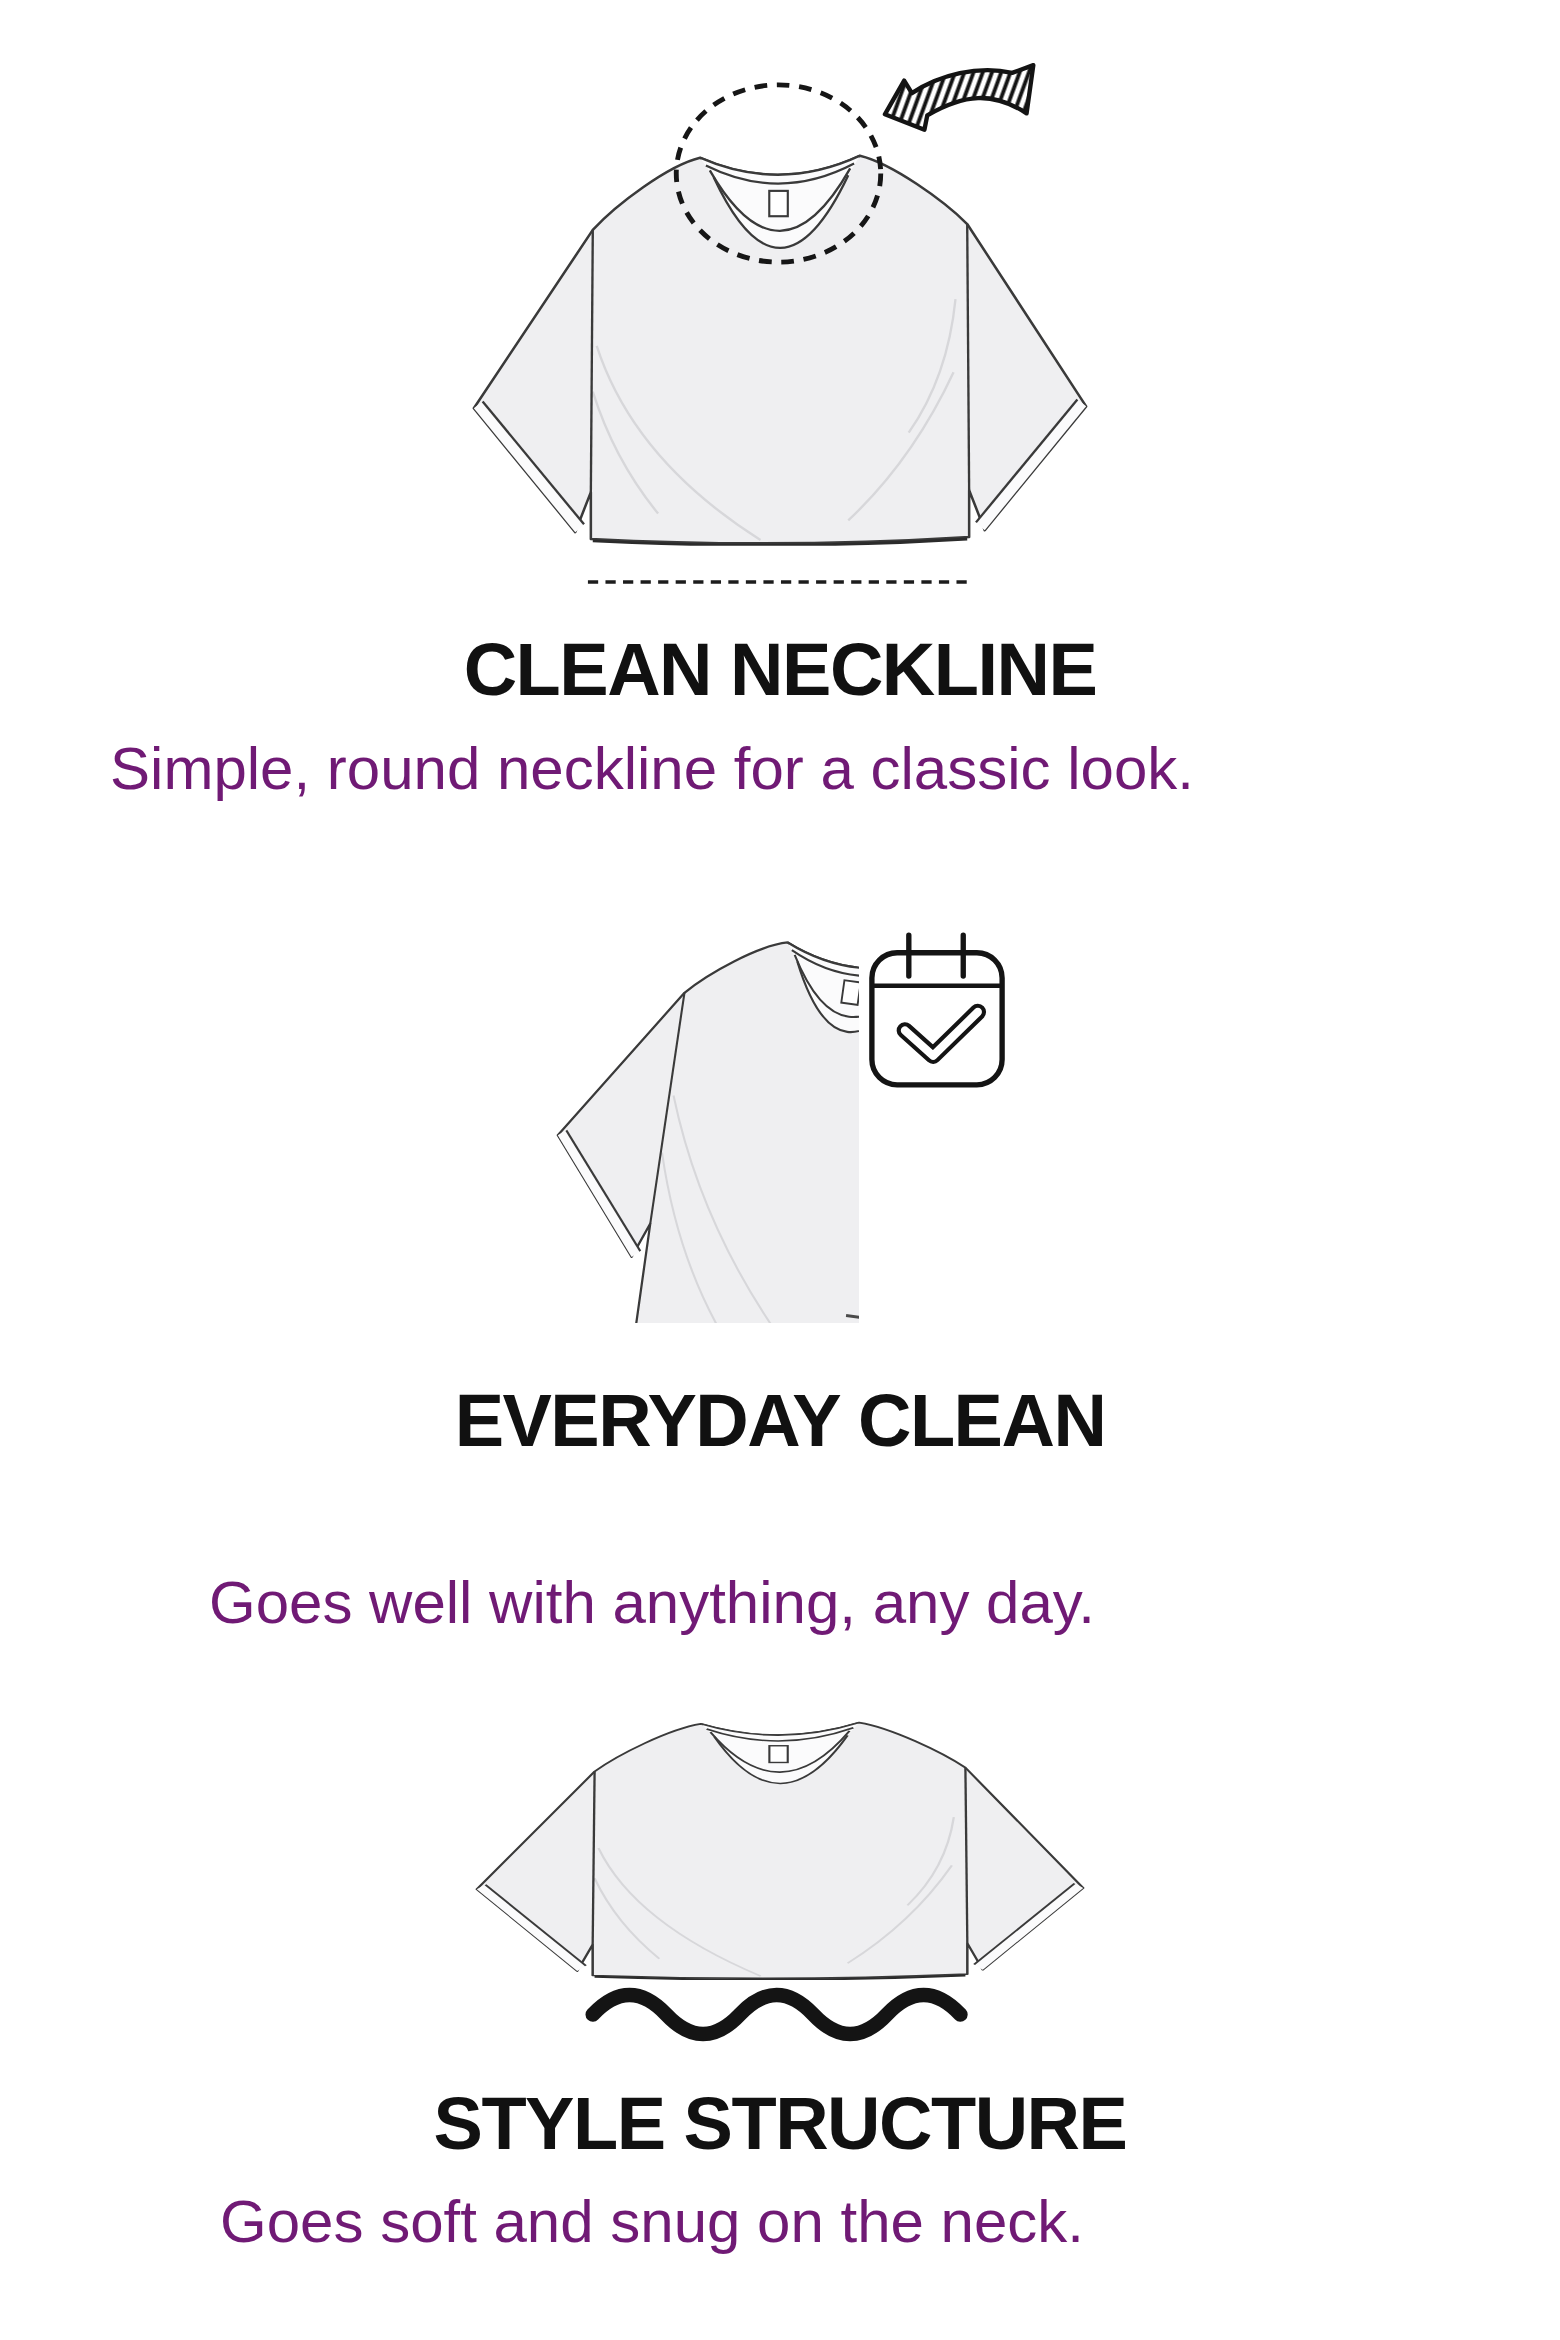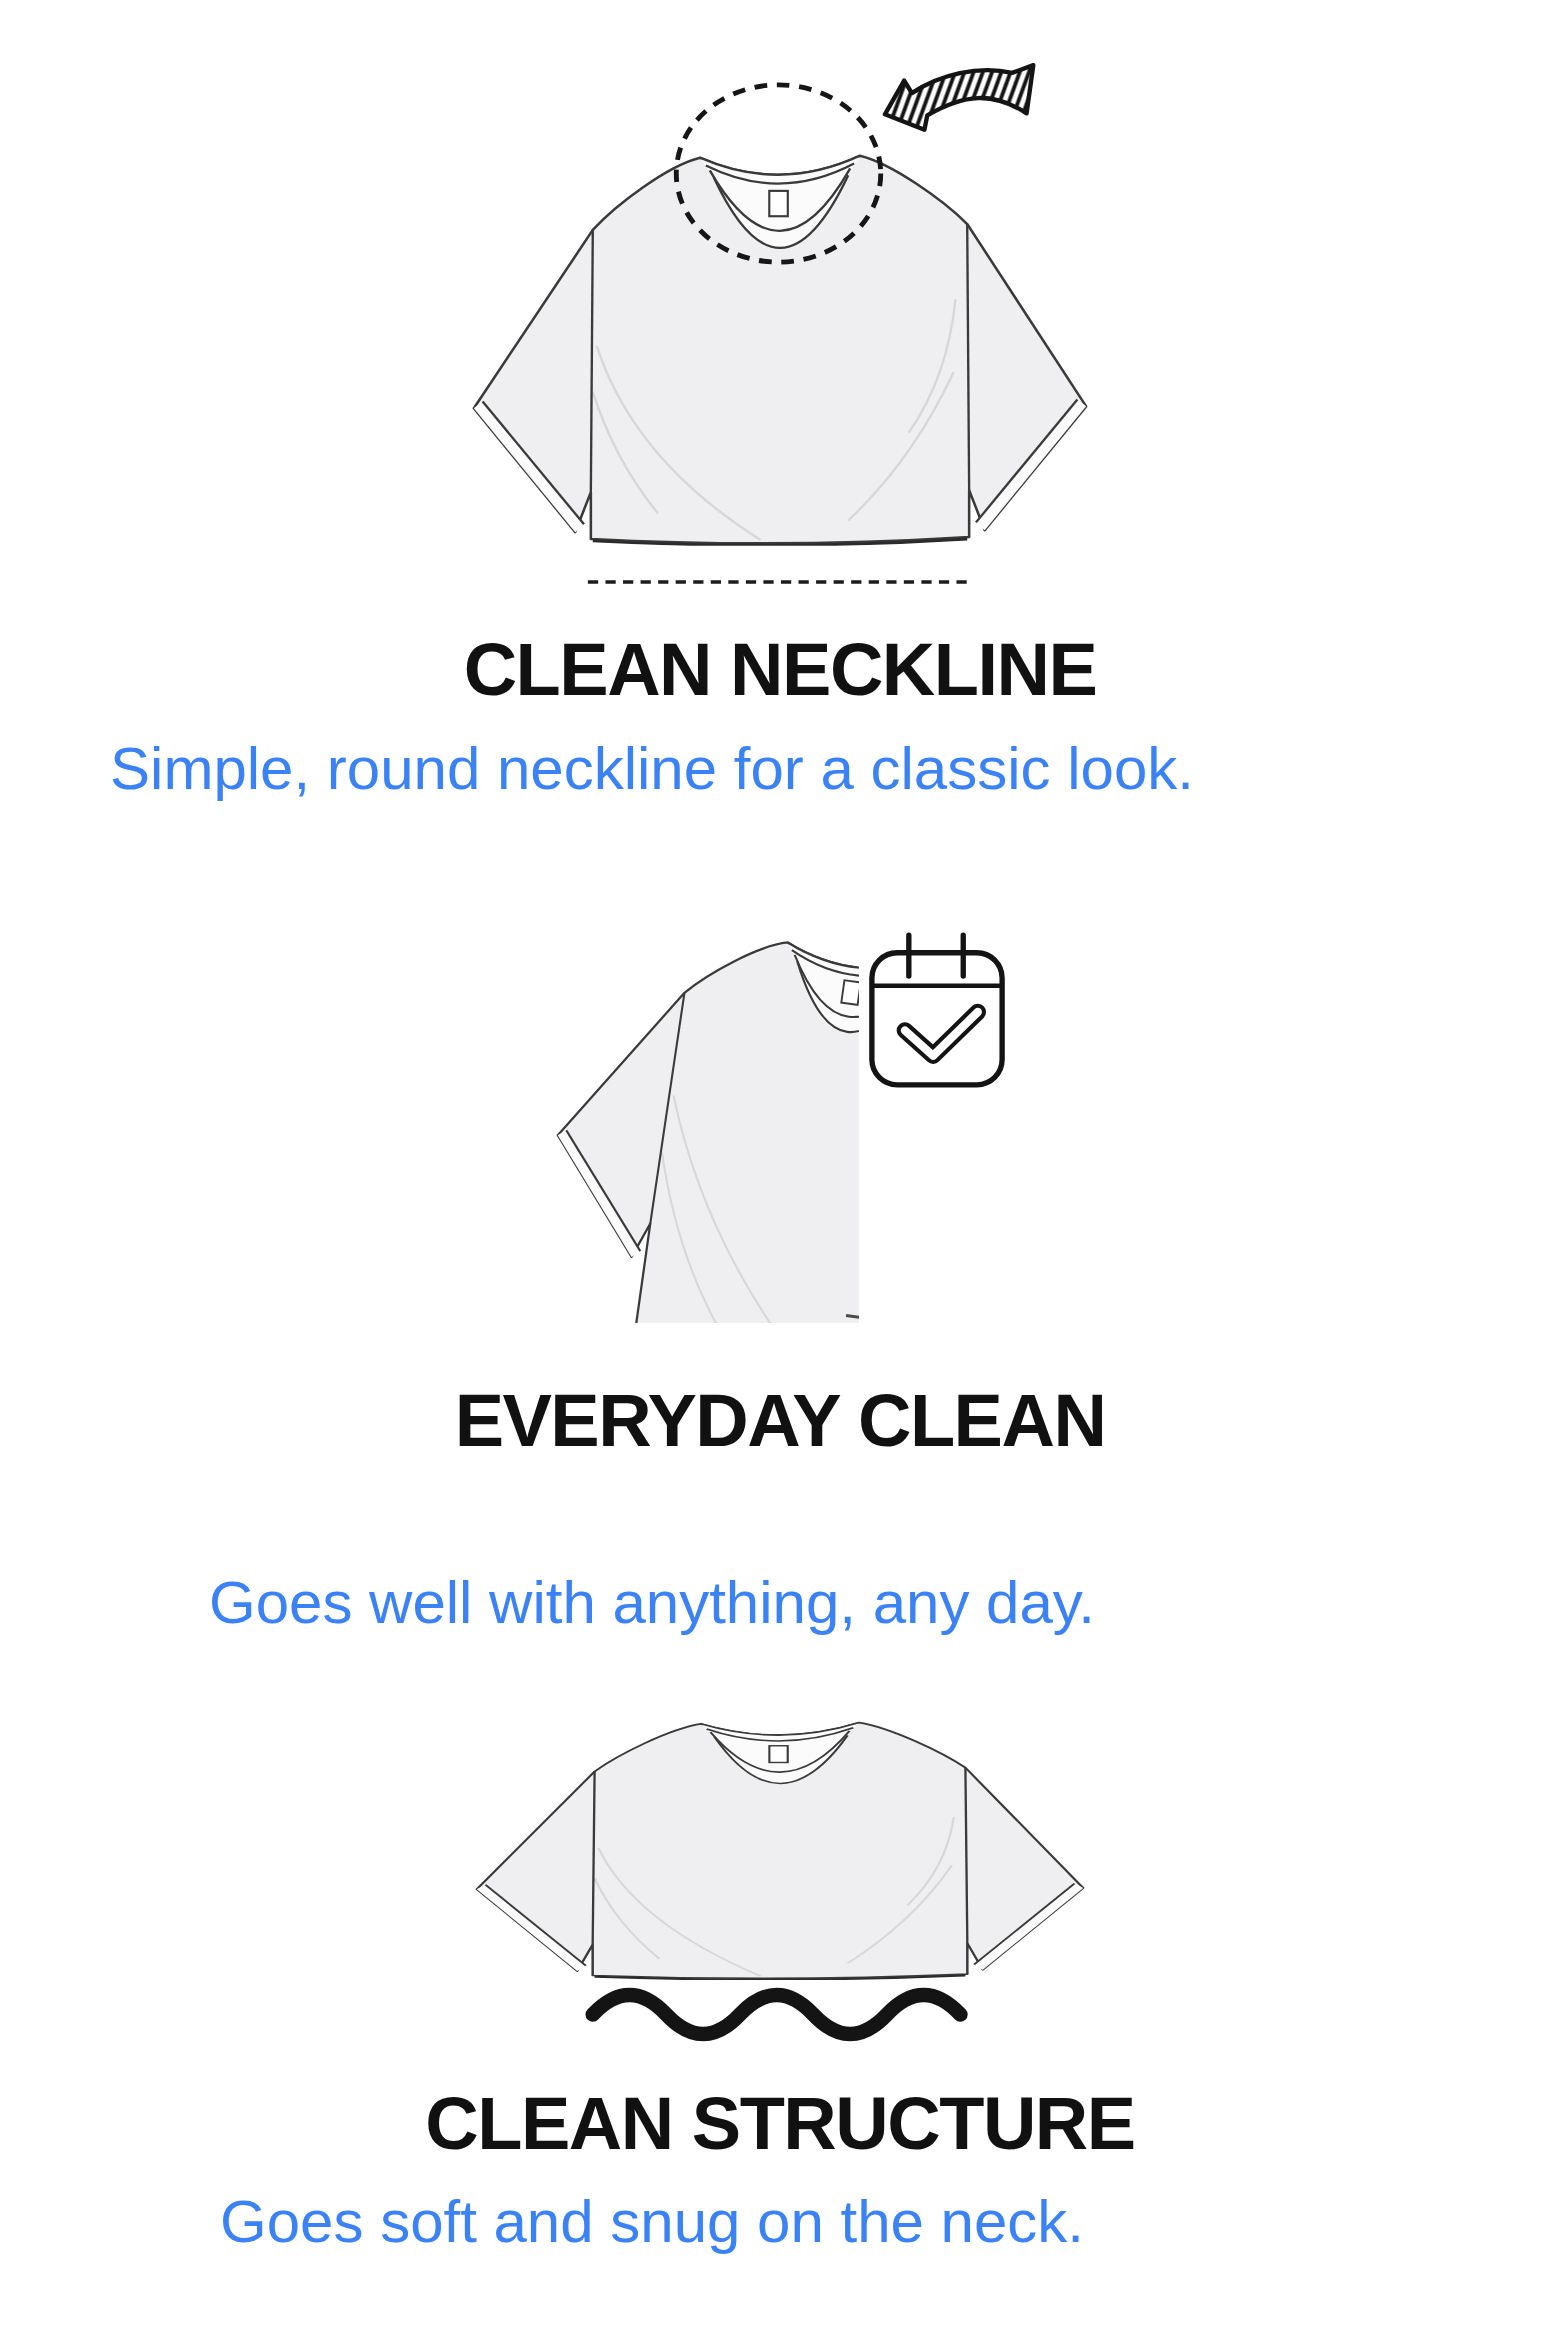--- a/index.html
+++ b/index.html
@@ -2,21 +2,21 @@
 <html><head>
 <meta charset="utf-8">
 <style>
   html,body{margin:0;padding:0;background:#ffffff;}
   #canvas{position:relative;width:1560px;height:2341px;background:#ffffff;overflow:hidden;
           font-family:"Liberation Sans","DejaVu Sans",sans-serif;padding-left:24px;}
   .abs{position:absolute;}
   .feature-title{left:0;width:1560px;text-align:center;font-weight:700;font-size:74px;
                  line-height:74px;letter-spacing:-1.5px;color:#111111;white-space:nowrap;}
   .feature-subtitle{left:0;width:1304px;text-align:center;font-weight:400;font-size:60px;
-                 line-height:60px;letter-spacing:0px;color:#3b82f6;white-space:nowrap;}
+                 line-height:60px;letter-spacing:0px;color:#701a75;white-space:nowrap;}
   .clipbox{overflow:hidden;}
   svg{display:block;}
 </style>
 </head>
 <body>
 
 <div id="canvas">
 
   <svg width="0" height="0" style="position:absolute" aria-hidden="true">
     <defs>
@@ -129,18 +129,18 @@
   <section>
 
     <svg class="abs" style="left:471px;top:1711px" width="618" height="269" viewBox="0 0 640 418" preserveAspectRatio="none">
       <use href="#tee"></use>
     </svg>
 
     <svg class="abs" style="left:585px;top:1985px" width="390" height="59" viewBox="0 0 400 60">
       <path d="M8 30 q37.7 -40 75.4 0 t75.4 0 t75.4 0 t75.4 0 t75.4 0" fill="none" stroke="#141414" stroke-width="15" stroke-linecap="round"></path>
     </svg>
 
-    <h2 class="abs feature-title" style="top:2087px;margin:0">CLEAN STRUCTURE</h2>
+    <h2 class="abs feature-title" style="top:2087px;margin:0">STYLE STRUCTURE</h2>
     <p class="abs feature-subtitle" style="top:2192px;margin:0">Goes soft and snug on the neck.</p>
   </section>
 
 </div>
 
 
 </body></html>

